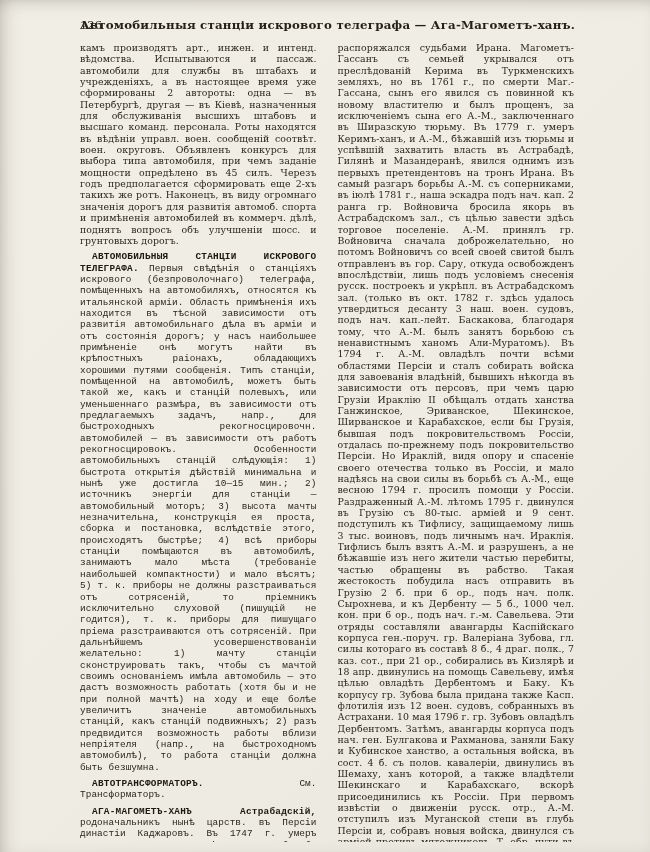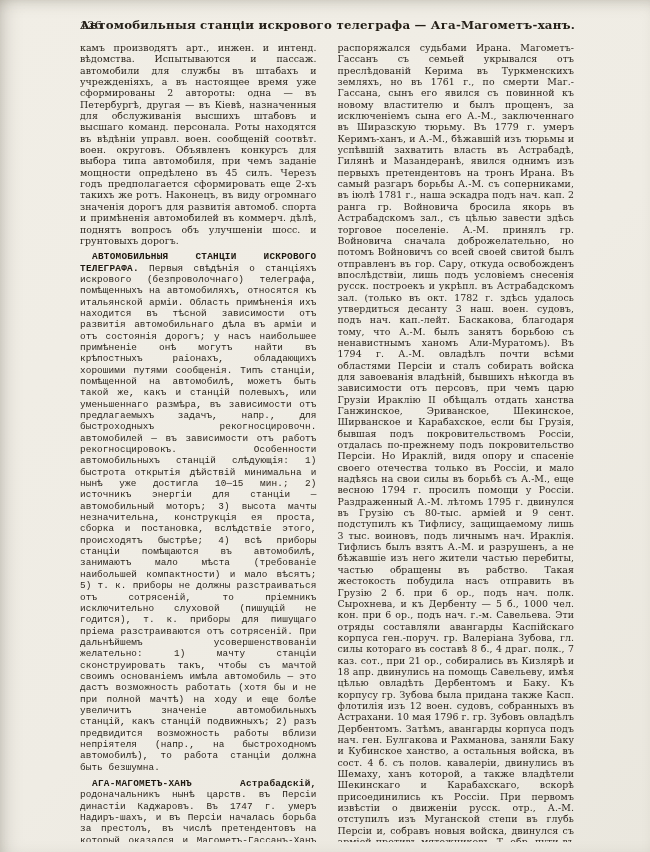--- a/index.html
+++ b/index.html
@@ -68,19 +68,20 @@
 
 <div class="page">
   <div class="page-header">
     <span class="page-number">126</span>
     <div class="page-title">Автомобильныя станціи искрового телеграфа — Ага-Магометъ-ханъ.</div>
   </div>
   <div class="columns">
     <div class="col">
         <p class="para cont">камъ производятъ арт., инжен. и интенд. вѣдомства. Испытываются и пассаж. автомобили для службы въ штабахъ и учрежденіяхъ, а въ настоящее время уже сформированы 2 автороты: одна — въ Петербургѣ, другая — въ Кіевѣ, назначенныя для обслуживанія высшихъ штабовъ и высшаго команд. персонала. Роты находятся въ вѣдѣніи управл. воен. сообщеній соотвѣт. воен. округовъ. Объявленъ конкурсъ для выбора типа автомобиля, при чемъ заданіе мощности опредѣлено въ 45 силъ. Черезъ годъ предполагается сформировать еще 2-хъ такихъ же ротъ. Наконецъ, въ виду огромнаго значенія дорогъ для развитія автомоб. спорта и примѣненія автомобилей въ коммерч. дѣлѣ, поднятъ вопросъ объ улучшеніи шосс. и грунтовыхъ дорогъ.</p>
         <p class="para entry"><span class="entry-heading">АВТОМОБИЛЬНЫЯ СТАНЦІИ ИСКРОВОГО ТЕЛЕГРАФА. </span>Первыя свѣдѣнія о станціяхъ искрового (безпроволочнаго) телеграфа, помѣщенныхъ на автомобиляхъ, относятся къ итальянской арміи. Область примѣненія ихъ находится въ тѣсной зависимости отъ развитія автомобильнаго дѣла въ арміи и отъ состоянія дорогъ; у насъ наибольшее примѣненіе онѣ могутъ найти въ крѣпостныхъ раіонахъ, обладающихъ хорошими путями сообщенія. Типъ станціи, помѣщенной на автомобилѣ, можетъ быть такой же, какъ и станцій полевыхъ, или уменьшеннаго размѣра, въ зависимости отъ предлагаемыхъ задачъ, напр., для быстроходныхъ рекогносцировочн. автомобилей — въ зависимости отъ работъ рекогносцировокъ. Особенности автомобильныхъ станцій слѣдующія: 1) быстрота открытія дѣйствій минимальна и нынѣ уже достигла 10—15 мин.; 2) источникъ энергіи для станціи — автомобильный моторъ; 3) высота мачты незначительна, конструкція ея проста, сборка и постановка, вслѣдствіе этого, происходятъ быстрѣе; 4) всѣ приборы станціи помѣщаются въ автомобилѣ, занимаютъ мало мѣста (требованіе наибольшей компактности) и мало вѣсятъ; 5) т. к. приборы не должны разстраиваться отъ сотрясеній, то пріемникъ исключительно слуховой (пишущій не годится), т. к. приборы для пишущаго пріема разстраиваются отъ сотрясеній. При дальнѣйшемъ усовершенствованіи желательно: 1) мачту станціи сконструировать такъ, чтобы съ мачтой своимъ основаніемъ имѣла автомобиль — это дастъ возможность работать (хотя бы и не при полной мачтѣ) на ходу и еще болѣе увеличитъ значеніе автомобильныхъ станцій, какъ станцій подвижныхъ; 2) разъ предвидится возможность работы вблизи непріятеля (напр., на быстроходномъ автомобилѣ), то работа станціи должна быть безшумна.</p>
+        <p class="para entry"><span class="entry-heading">АВТОТРАНСФОРМАТОРЪ. </span>См. Трансформаторъ.</p>
         <p class="para entry"><span class="entry-heading">АГА-МАГОМЕТЪ-ХАНЪ Астрабадскій, </span>родоначальникъ нынѣ царств. въ Персіи династіи Каджаровъ. Въ 1747 г. умеръ Надиръ-шахъ, и въ Персіи началась борьба за престолъ, въ числѣ претендентовъ на который оказался и Магометъ-Гассанъ-Ханъ Астрабадскій, глава тюркскаго племени Каджаровъ. Однако, побѣда осталась на сторонѣ курда Керимъ-хана, который, побѣдивъ своихъ соперниковъ, 29 лѣтъ</p>
       </div>
     <div class="col">
         <p class="para cont">распоряжался судьбами Ирана. Магометъ-Гассанъ съ семьей укрывался отъ преслѣдованій Керима въ Туркменскихъ земляхъ, но въ 1761 г., по смерти Маг.-Гассана, сынъ его явился съ повинной къ новому властителю и былъ прощенъ, за исключеніемъ сына его А.-М., заключеннаго въ Ширазскую тюрьму. Въ 1779 г. умеръ Керимъ-ханъ, и А.-М., бѣжавшій изъ тюрьмы и успѣвшій захватить власть въ Астрабадѣ, Гилянѣ и Мазандеранѣ, явился однимъ изъ первыхъ претендентовъ на тронъ Ирана. Въ самый разгаръ борьбы А.-М. съ соперниками, въ іюлѣ 1781 г., наша эскадра подъ нач. кап. 2 ранга гр. Войновича бросила якорь въ Астрабадскомъ зал., съ цѣлью завести здѣсь торговое поселеніе. А.-М. принялъ гр. Войновича сначала доброжелательно, но потомъ Войновичъ со всей своей свитой былъ отправленъ въ гор. Сару, откуда освобожденъ впослѣдствіи, лишь подъ условіемъ снесенія русск. построекъ и укрѣпл. въ Астрабадскомъ зал. (только въ окт. 1782 г. здѣсь удалось утвердиться десанту 3 наш. воен. судовъ, подъ нач. кап.-лейт. Баскакова, благодаря тому, что А.-М. былъ занятъ борьбою съ ненавистнымъ ханомъ Али-Муратомъ). Въ 1794 г. А.-М. овладѣлъ почти всѣми областями Персіи и сталъ собирать войска для завоеванія владѣній, бывшихъ нѣкогда въ зависимости отъ персовъ, при чемъ царю Грузіи Ираклію II обѣщалъ отдать ханства Ганжинское, Эриванское, Шекинское, Ширванское и Карабахское, если бы Грузія, бывшая подъ покровительствомъ Россіи, отдалась по-прежнему подъ покровительство Персіи. Но Ираклій, видя опору и спасеніе своего отечества только въ Россіи, и мало надѣясь на свои силы въ борьбѣ съ А.-М., еще весною 1794 г. просилъ помощи у Россіи. Раздраженный А.-М. лѣтомъ 1795 г. двинулся въ Грузію съ 80-тыс. арміей и 9 сент. подступилъ къ Тифлису, защищаемому лишь 3 тыс. воиновъ, подъ личнымъ нач. Ираклія. Тифлисъ былъ взятъ А.-М. и разрушенъ, а не бѣжавшіе изъ него жители частью перебиты, частью обращены въ рабство. Такая жестокость побудила насъ отправить въ Грузію 2 б. при 6 ор., подъ нач. полк. Сырохнева, и къ Дербенту — 5 б., 1000 чел. кон. при 6 ор., подъ нач. г.-м. Савельева. Эти отряды составляли авангарды Каспійскаго корпуса ген.-поруч. гр. Валеріана Зубова, гл. силы котораго въ составѣ 8 б., 4 драг. полк., 7 каз. сот., при 21 ор., собирались въ Кизлярѣ и 18 апр. двинулись на помощь Савельеву, имѣя цѣлью овладѣть Дербентомъ и Баку. Къ корпусу гр. Зубова была придана также Касп. флотилія изъ 12 воен. судовъ, собранныхъ въ Астрахани. 10 мая 1796 г. гр. Зубовъ овладѣлъ Дербентомъ. Затѣмъ, авангарды корпуса подъ нач. ген. Булгакова и Рахманова, заняли Баку и Кубинское ханство, а остальныя войска, въ сост. 4 б. съ полов. кавалеріи, двинулись въ Шемаху, ханъ которой, а также владѣтели Шекинскаго и Карабахскаго, вскорѣ присоединились къ Россіи. При первомъ извѣстіи о движеніи русск. отр., А.-М. отступилъ изъ Муганской степи въ глубь Персіи и, собравъ новыя войска, двинулся съ арміей противъ мятежниковъ. Т. обр. пути въ Персію были для насъ открыты, тѣмъ болѣе, что А.-М. послѣ усмиренія Хорасана,</p>
       </div>
   </div>
 </div>
 
 </body></html>

